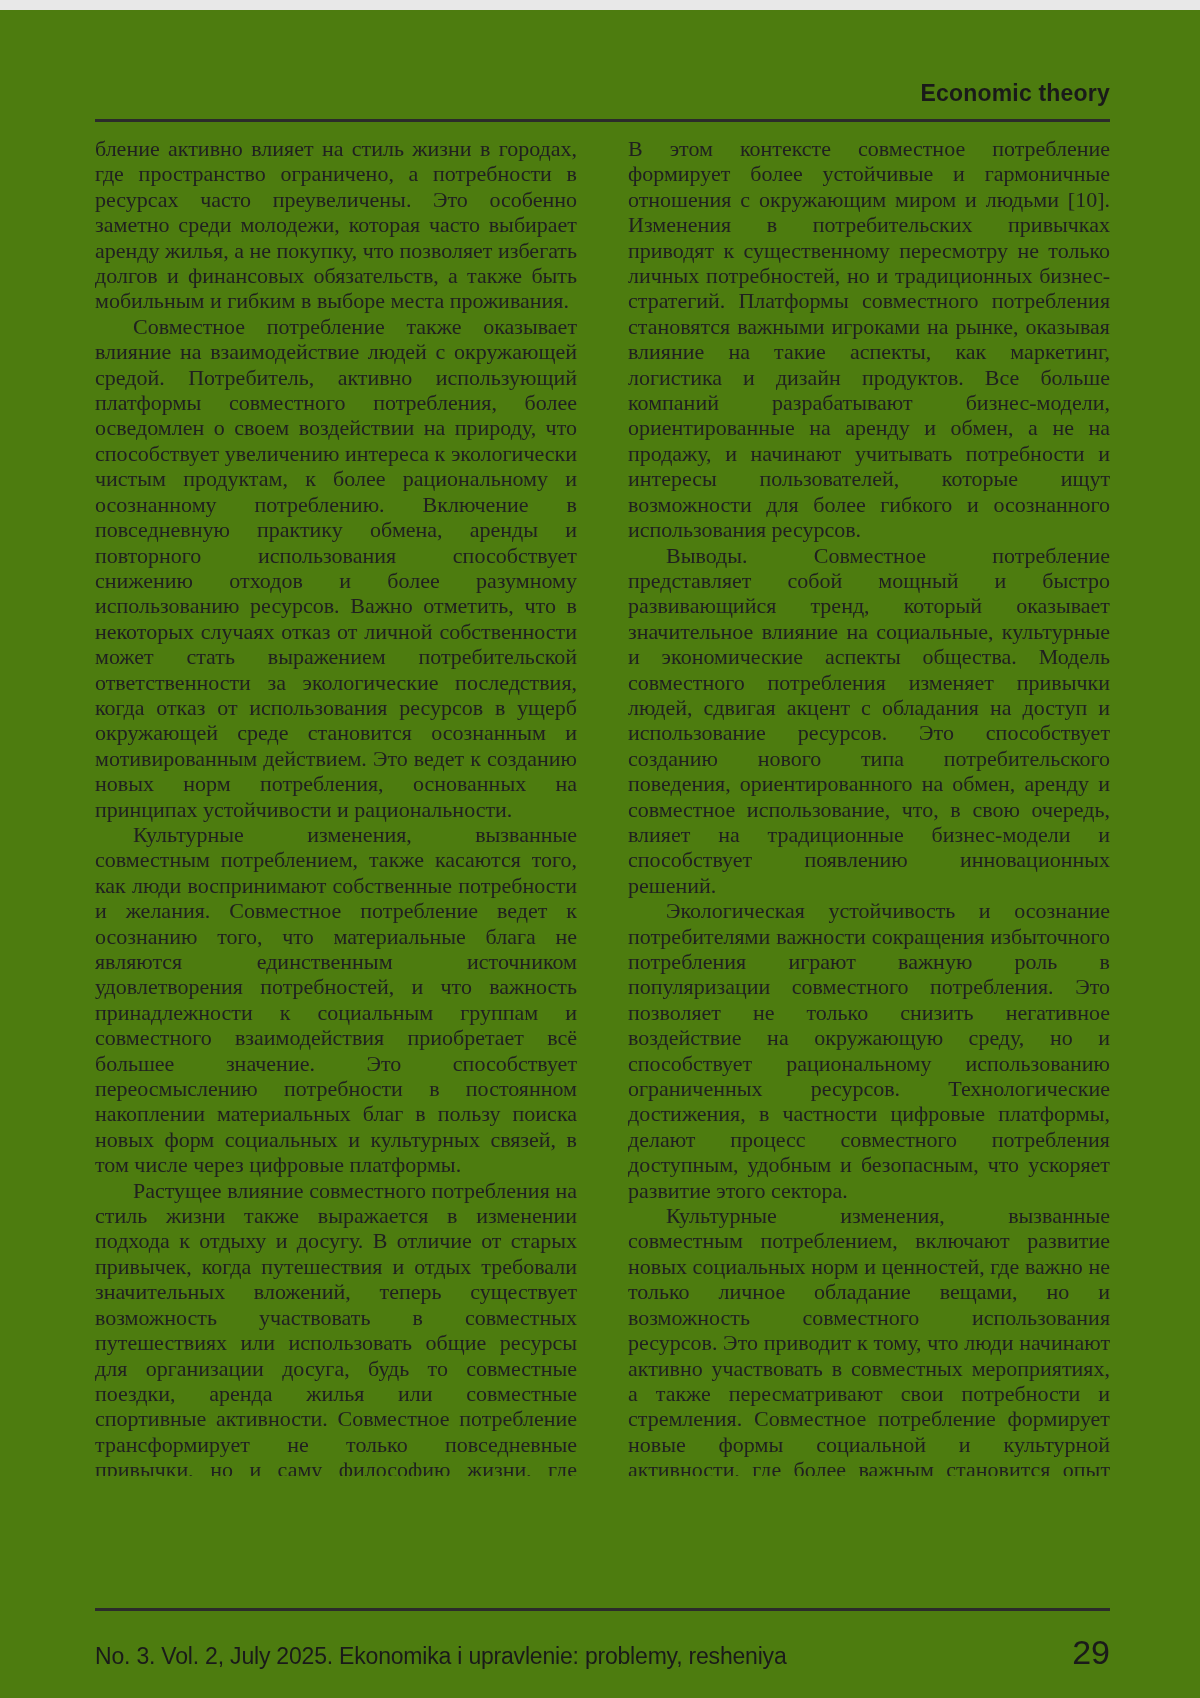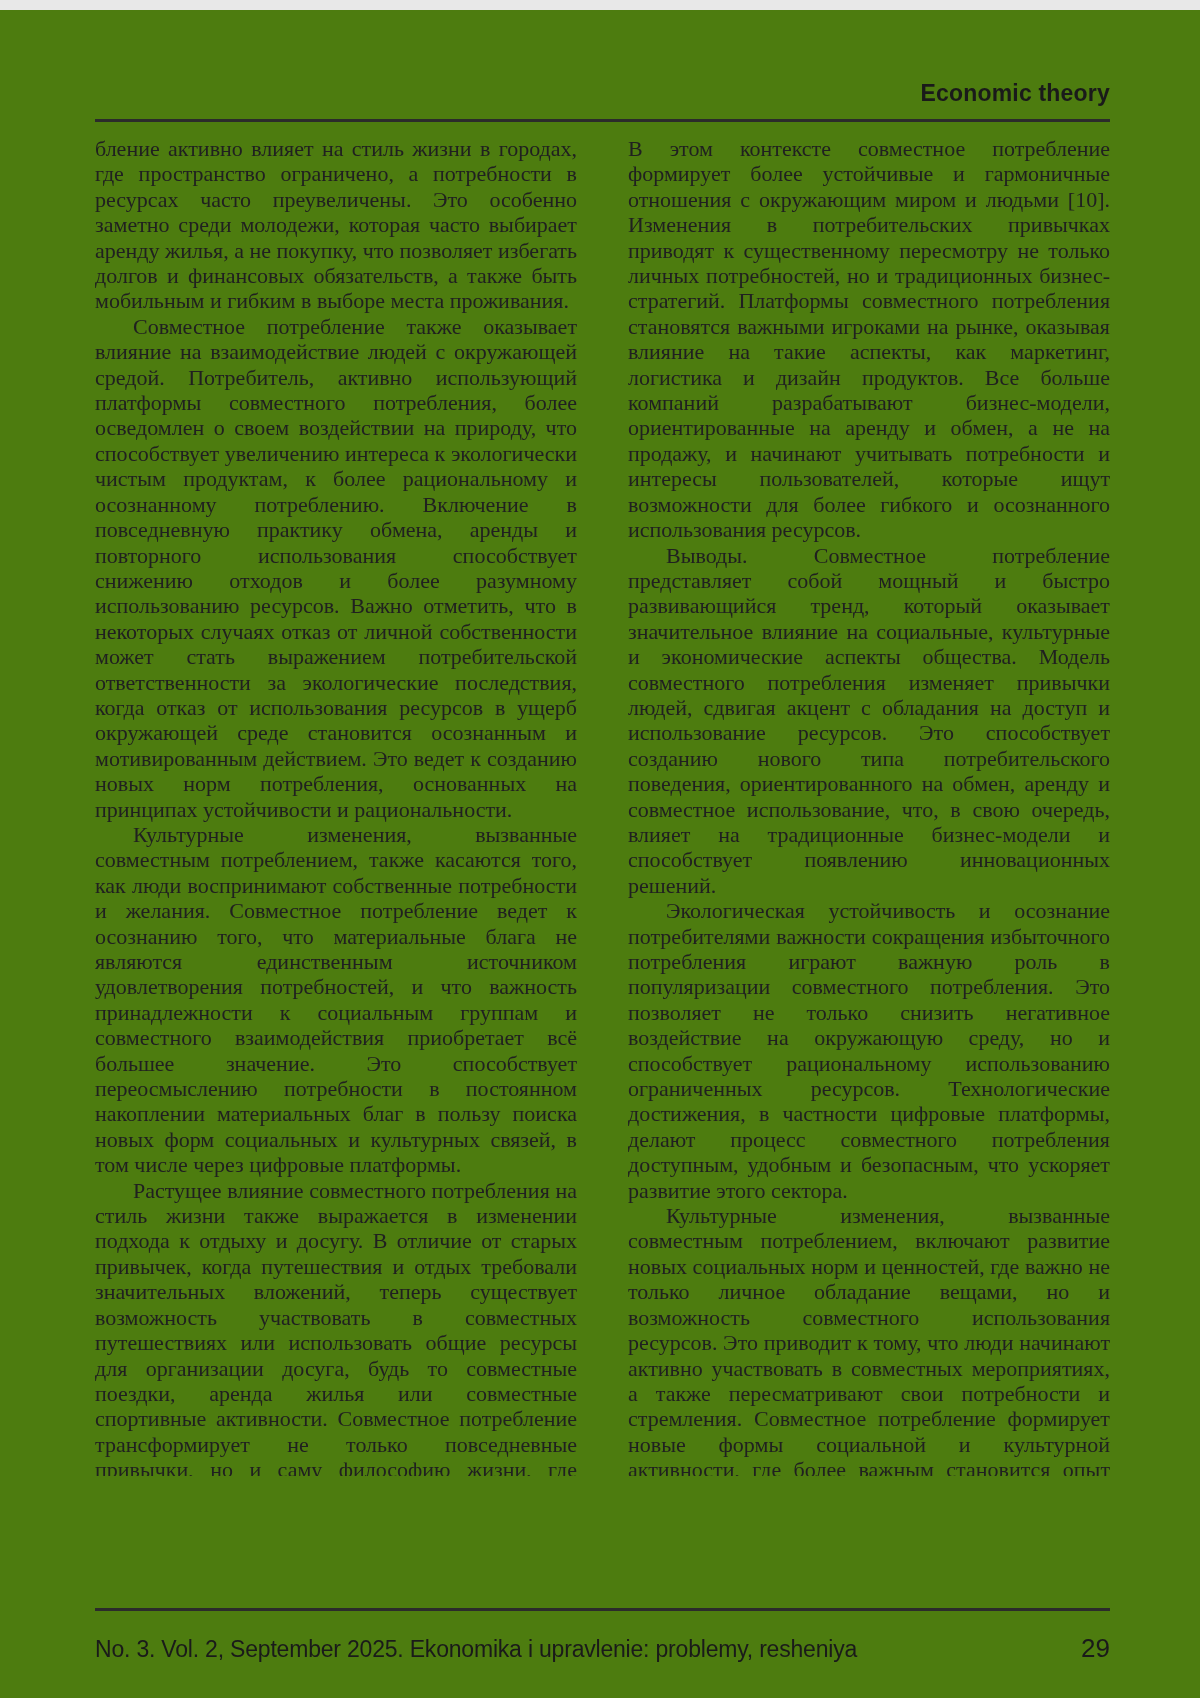--- a/index.html
+++ b/index.html
@@ -67,21 +67,21 @@
     justify-content: space-between;
     align-items: baseline;
     font-family: "Liberation Sans", sans-serif;
     color: #1a1a1a;
   }
   .journal-line {
     font-size: 23px;
     letter-spacing: -0.2px;
   }
   .page-number {
-    font-size: 26px;
+    font-size: 34px;
   }
 </style>
 </head>
 <body>
 
 <div class="page">
 
   <div class="header">
     <div class="running-head">Economic theory</div>
     <div class="rule"></div>
@@ -101,18 +101,18 @@
       <p><b class="lead">Выводы.</b><span> Совместное потребление представляет собой мощный и быстро развивающийся тренд, который оказывает значительное влияние на социальные, культурные и экономические аспекты общества. Модель совместного потребления изменяет привычки людей, сдвигая акцент с обладания на доступ и использование ресурсов. Это способствует созданию нового типа потребительского поведения, ориентированного на обмен, аренду и совместное использование, что, в свою очередь, влияет на традиционные бизнес-модели и способствует появлению инновационных решений.</span></p>
       <p>Экологическая устойчивость и осознание потребителями важности сокращения избыточного потребления играют важную роль в популяризации совместного потребления. Это позволяет не только снизить негативное воздействие на окружающую среду, но и способствует рациональному использованию ограниченных ресурсов. Технологические достижения, в частности цифровые платформы, делают процесс совместного потребления доступным, удобным и безопасным, что ускоряет развитие этого сектора.</p>
       <p>Культурные изменения, вызванные совместным потреблением, включают развитие новых социальных норм и ценностей, где важно не только личное обладание вещами, но и возможность совместного использования ресурсов. Это приводит к тому, что люди начинают активно участвовать в совместных мероприятиях, а также пересматривают свои потребности и стремления. Совместное потребление формирует новые формы социальной и культурной активности, где более важным становится опыт взаимодействия и обмена, чем накопление материальных благ.</p>
     </div>
 
   </div>
 
   <div class="footer">
     <div class="rule"></div>
     <div class="footer-row">
-      <span class="journal-line">No. 3. Vol. 2, September 2025. Ekonomika i upravlenie: problemy, resheniya</span>
+      <span class="journal-line">No. 3. Vol. 2, July 2025. Ekonomika i upravlenie: problemy, resheniya</span>
       <span class="page-number">29</span>
     </div>
   </div>
 
 </div>
 
 </body></html>

